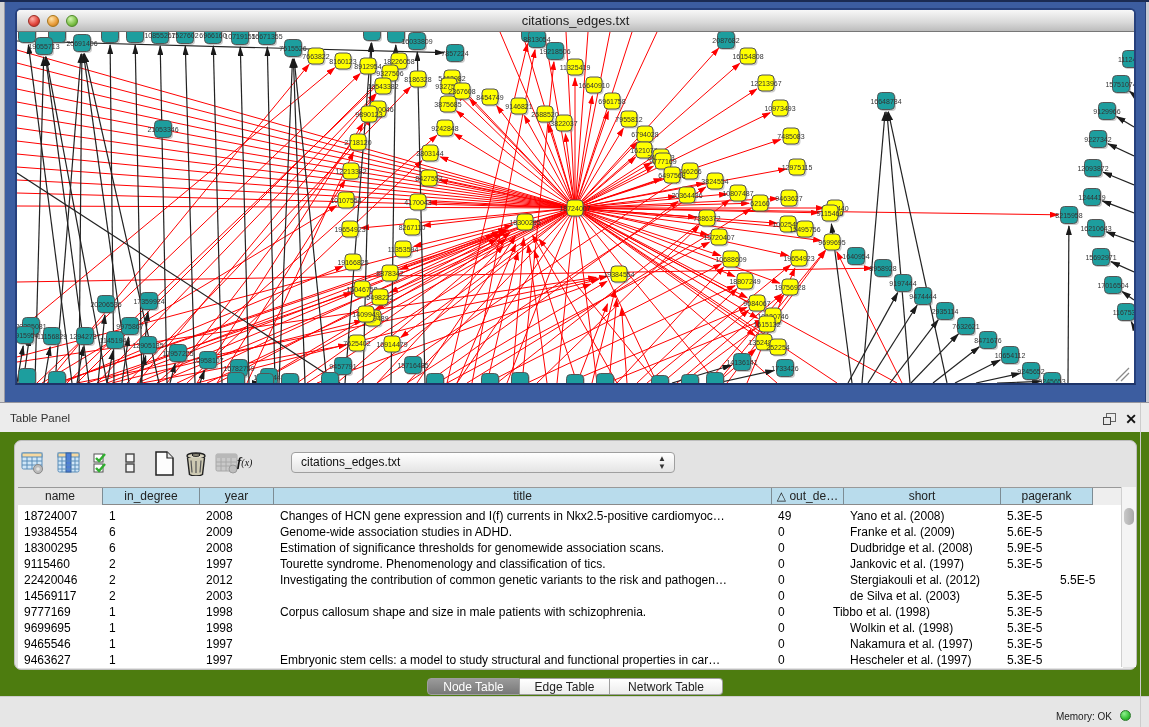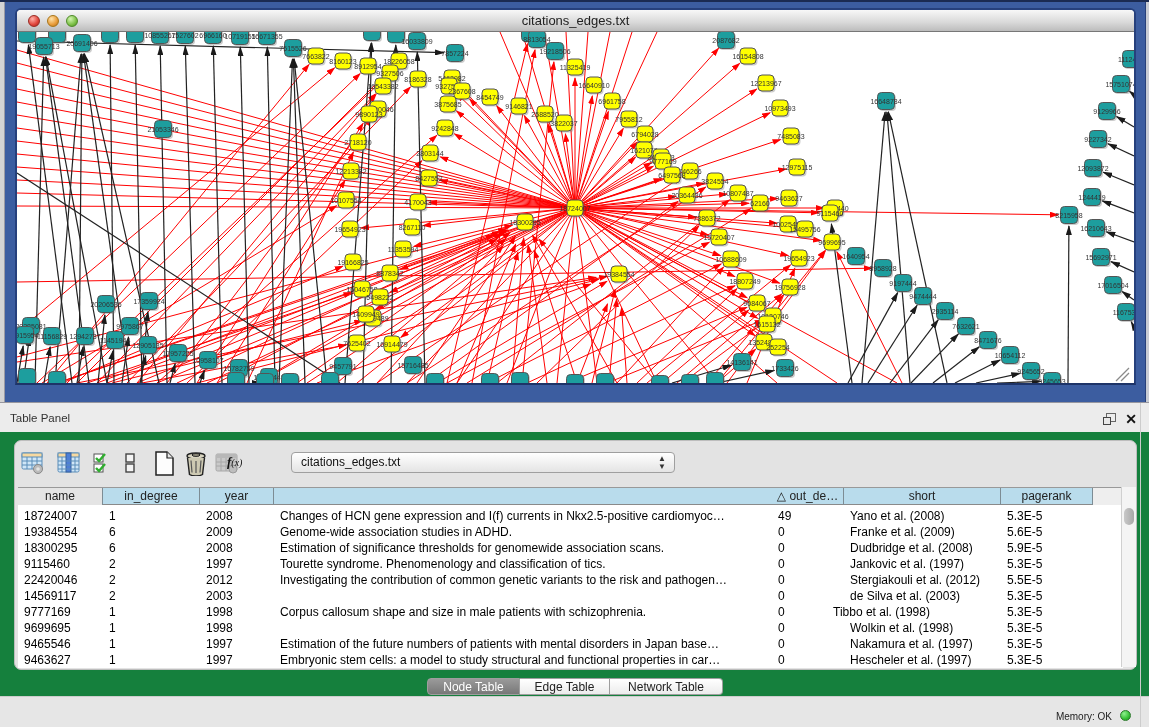--- a/index.html
+++ b/index.html
@@ -2,21 +2,21 @@
 <html><head><meta charset="utf-8"><style>
 * { margin:0; padding:0; box-sizing:border-box; }
 body { width:1149px; height:727px; font-family:"Liberation Sans",sans-serif; background:#e8e8e8; position:relative; overflow:hidden; }
 #desktop { position:absolute; left:0; top:0; width:1149px; height:402px; background:#3c5da0; }
 #desktop .topline { position:absolute; left:0; top:0; width:100%; height:2px; background:#1b2b52; }
 #desktop .leftstrip { position:absolute; left:0; top:2px; width:5px; height:400px; background:#d4d4d4; border-right:1px solid #9a9aa4; }
 #desktop .rightstrip { position:absolute; right:0; top:2px; width:4px; height:400px; background:#c8ccd4; border-left:1px solid #27407a; }
 #win { position:absolute; left:15px; top:8px; width:1121px; height:377px; background:#fff; border:2px solid #26407c; border-bottom:4px solid #1e3468; border-radius:6px 6px 0 0; }
 #titlebar { position:absolute; left:0; top:0; width:100%; height:22px; background:linear-gradient(#f8f8f8,#d8d8d8 60%,#bcbcbc); border-bottom:1px solid #777; border-radius:4px 4px 0 0; text-align:center; font-size:13px; color:#222; line-height:22px; }
 .tl { position:absolute; top:5px; width:12px; height:12px; border-radius:50%; }
-#tablepanel { position:absolute; left:0; top:402px; width:1149px; height:325px; background:#15803d; border-top:1px solid #97979f;padding-left:28px; }
+#tablepanel { position:absolute; left:0; top:402px; width:1149px; height:325px; background:#4d7c0f; border-top:1px solid #97979f;padding-left:28px; }
 #tp-head { position:absolute; left:0; top:0; width:100%; height:29px; background:#ececec; }
 #tp-head .t { position:absolute; left:10px; top:9px; font-size:11.5px; color:#333; }
 #container { position:absolute; left:14px; top:37px; width:1123px; height:230px; background:#e3e3e3; border:1px solid #bdbdbd; border-radius:7px; }
 .icon { position:absolute; top:10px; }
 #combo { position:absolute; left:276px; top:11px; width:384px; height:21px; background:linear-gradient(#ffffff,#e4e4e4); border:1px solid #9f9f9f; border-radius:4px; font-size:12px; color:#111; line-height:19px; padding-left:9px; }
 #combo .arr { position:absolute; right:8px; top:2px; font-size:8px; color:#333; line-height:8px; }
 #tbl { position:absolute; left:3px; top:46px; width:1105px; height:181px; background:#fff; overflow:hidden; }
 #thead { position:absolute; left:0; top:0; width:1105px; height:18px; background:#b9dcec; border-top:1px solid #999; border-bottom:1px solid #8a8a8a; }
 #thead .h { position:absolute; top:0; height:17px; font-size:12px; color:#222; text-align:center; line-height:17px; border-right:1px solid #7d8c94; }
 #tbody { position:absolute; left:0; top:20.5px; width:1105px; height:160px; font-size:12px; color:#000; }
@@ -752,27 +752,28 @@
         <ellipse cx="12" cy="4" rx="4" ry="1.4" fill="#9a9684" stroke="#222"></ellipse>
         <path d="M3.5 7l2 16.5c3 1.8 10 1.8 13 0L20.5 7" fill="#cdc9b2" stroke="#222" stroke-width="1.4"></path>
         <path d="M7 9.5l1 12M12 10v12M17 9.5l-1 12" stroke="#555" stroke-width="1.2"></path>
       </svg>
     <svg class="icon" style="left:200px" width="24" height="24" viewBox="0 0 24 24">
         <rect x="1" y="3" width="21" height="17" rx="1.5" fill="#c9c9c9" stroke="#a8a8a8"></rect>
         <rect x="1" y="3" width="21" height="4" fill="#b8b8b8"></rect>
         <path d="M1 11h21M1 15h21M6 7v13M11 7v13M16 7v13" stroke="#a8a8a8" fill="none"></path>
         <circle cx="18" cy="18" r="4" fill="#bdbdbd" stroke="#9a9a9a"></circle>
       </svg>
-    <div class="icon" style="left:212px;top:13px;font-size:13px;color:#111;font-family:'Liberation Serif',serif;font-style:italic"><b>f</b><span style="font-size:10px">(x)</span></div>
+    <div class="icon" style="left:222px;top:13px;font-size:13px;color:#111;font-family:'Liberation Serif',serif;font-style:italic"><b>f</b><span style="font-size:10px">(x)</span></div>
     <div id="combo">citations_edges.txt<div class="arr">▲<br>▼</div></div>
     <div id="tbl">
       <div id="thead">
         <div class="h" style="left:0px;width:85px;background:#e4e4e4">name</div>
         <div class="h" style="left:85px;width:97px">in_degree</div>
         <div class="h" style="left:182px;width:74px">year</div>
+        <div class="h" style="left:256px;width:498px">title</div>
         <div class="h" style="left:754px;width:72px">△ out_de…</div>
         <div class="h" style="left:826px;width:157px">short</div>
         <div class="h" style="left:983px;width:92px">pagerank</div>
         <div class="h" style="left:1075px;width:30px;background:#eee;border-right:none"></div>
       </div>
       <div id="tbody">
 <div class="row" style="top:0px">
             <div class="c" style="left:0px;width:78px">18724007</div>
             <div class="c" style="left:85px;width:90px">1</div>
             <div class="c" style="left:182px;width:67px">2008</div>
@@ -808,21 +809,21 @@
             <div class="c" style="left:826px;width:150px">Jankovic et al. (1997)</div>
             <div class="c" style="left:983px;width:85px">5.3E-5</div>
           </div>
 <div class="row" style="top:64px">
             <div class="c" style="left:0px;width:78px">22420046</div>
             <div class="c" style="left:85px;width:90px">2</div>
             <div class="c" style="left:182px;width:67px">2012</div>
             <div class="c" style="left:256px;width:491px">Investigating the contribution of common genetic variants to the risk and pathogen…</div>
             <div class="c" style="left:754px;width:65px">0</div>
             <div class="c" style="left:826px;width:150px">Stergiakouli et al. (2012)</div>
-            <div class="c" style="left:983px;width:85px">5.5E-5</div>
+            <div class="c" style="left:1036px;width:85px">5.5E-5</div>
           </div>
 <div class="row" style="top:80px">
             <div class="c" style="left:0px;width:78px">14569117</div>
             <div class="c" style="left:85px;width:90px">2</div>
             <div class="c" style="left:182px;width:67px">2003</div>
             <div class="c" style="left:754px;width:65px">0</div>
             <div class="c" style="left:826px;width:150px">de Silva et al. (2003)</div>
             <div class="c" style="left:983px;width:85px">5.3E-5</div>
           </div>
 <div class="row" style="top:96px">
@@ -839,21 +840,20 @@
             <div class="c" style="left:85px;width:90px">1</div>
             <div class="c" style="left:182px;width:67px">1998</div>
             <div class="c" style="left:754px;width:65px">0</div>
             <div class="c" style="left:826px;width:150px">Wolkin et al. (1998)</div>
             <div class="c" style="left:983px;width:85px">5.3E-5</div>
           </div>
 <div class="row" style="top:128px">
             <div class="c" style="left:0px;width:78px">9465546</div>
             <div class="c" style="left:85px;width:90px">1</div>
             <div class="c" style="left:182px;width:67px">1997</div>
-            <div class="c" style="left:256px;width:491px">Estimation of the future numbers of patients with mental disorders in Japan base…</div>
             <div class="c" style="left:754px;width:65px">0</div>
             <div class="c" style="left:826px;width:150px">Nakamura et al. (1997)</div>
             <div class="c" style="left:983px;width:85px">5.3E-5</div>
           </div>
 <div class="row" style="top:144px">
             <div class="c" style="left:0px;width:78px">9463627</div>
             <div class="c" style="left:85px;width:90px">1</div>
             <div class="c" style="left:182px;width:67px">1997</div>
             <div class="c" style="left:256px;width:491px">Embryonic stem cells: a model to study structural and functional properties in car…</div>
             <div class="c" style="left:754px;width:65px">0</div>

